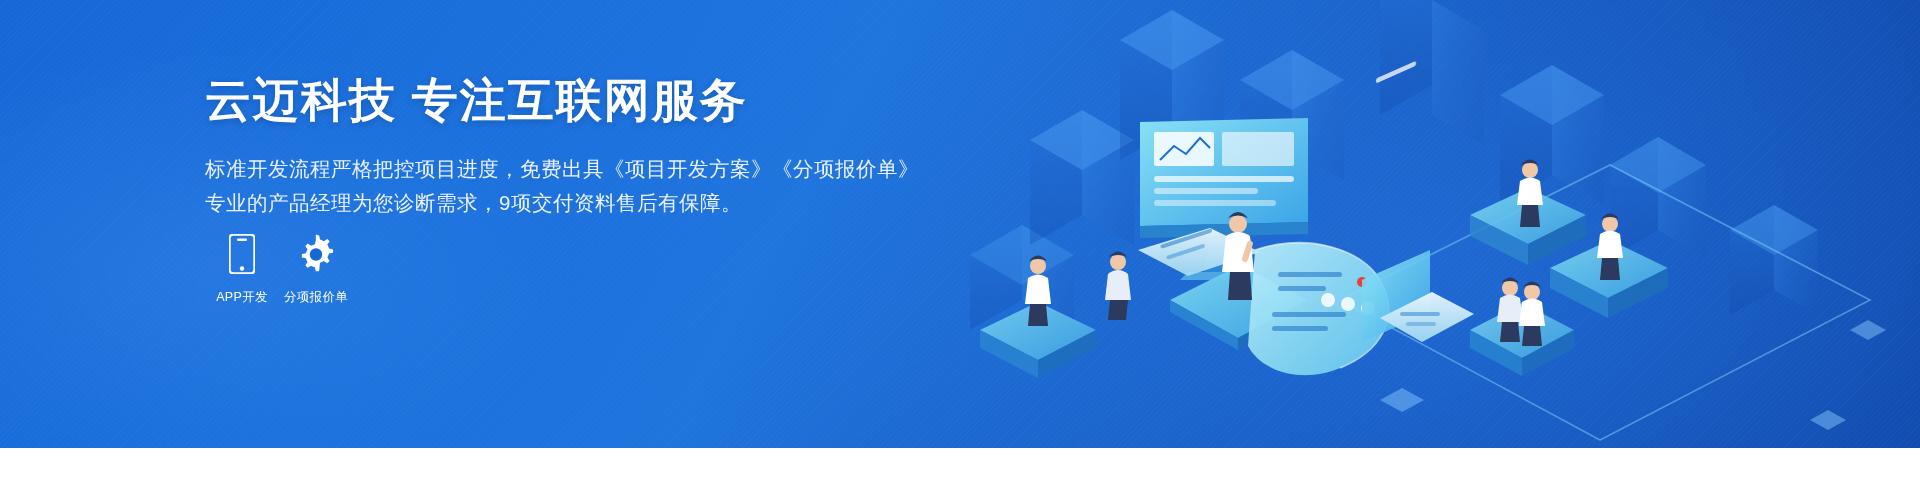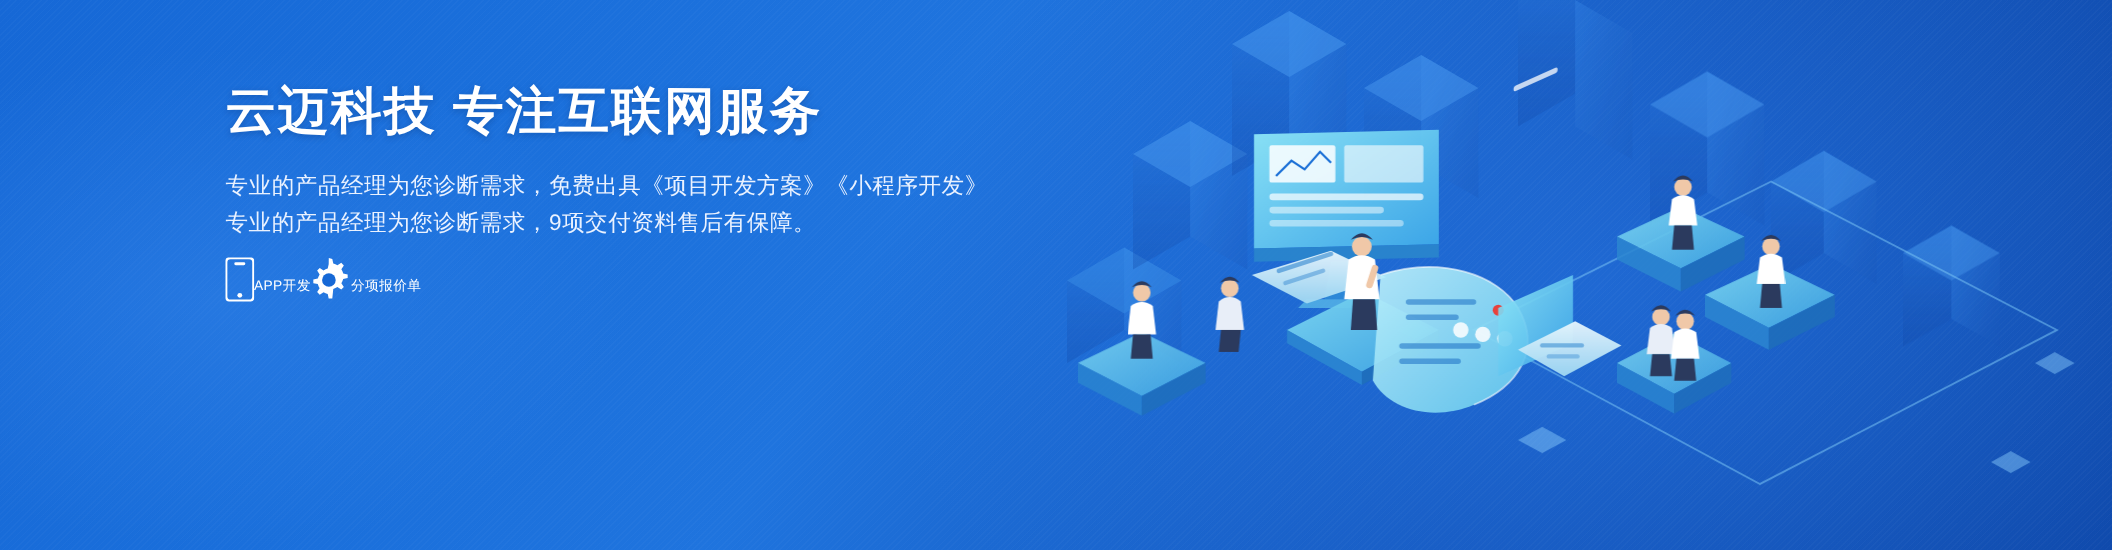--- a/index.html
+++ b/index.html
@@ -3,21 +3,21 @@
 <meta charset="utf-8">
 <style>
   * { box-sizing: border-box; margin: 0; padding: 0; }
   html, body {
     width: 1920px; height: 500px;
     font-family: "Liberation Sans", sans-serif;
     overflow: hidden;
   }
   .banner {
     position: relative;
-    width: 1920px; height: 500px;
+    width: 1920px; height: 448px;
     background:
       radial-gradient(ellipse 1100px 700px at 1450px 260px, rgba(40,120,230,0.55) 0%, rgba(25,90,200,0.0) 62%),
       linear-gradient(118deg, #1668d6 0%, #1a6fdb 22%, #1f74de 42%, #1557bd 72%, #0e47a8 100%);
     overflow: hidden;
   }
   
   .banner::before {
     content: "";
     position: absolute; inset: 0;
     background-image: repeating-linear-gradient(
@@ -65,20 +65,21 @@
   .services {
     position: absolute;
     left: 205px; top: 232px;
     display: flex;
     align-items: flex-start;
     z-index: 6;
   }
   .service {
     width: 74px;
     display: flex;
+    flex-direction: column;
     align-items: center;
     margin-right: 0px;
   }
   .service .ico {
     height: 44px;
     display: flex; align-items: center; justify-content: center;
     margin-bottom: 13px;
   }
   .service .ico svg { display: block; fill: #ffffff; }
   .service .lbl {
@@ -304,21 +305,21 @@
         <path d="M119,261 q9,-11 18,0 q-9,-4 -18,0 z" fill="#2b3a5e"></path>
         <path d="M118,278 q10,-7 20,0 l3,26 -26,0 z" fill="#ffffff"></path>
         <path d="M120,304 l16,0 l2,22 -20,0 z" fill="#2b3a5e"></path>
       </g>
     </svg>
   </div>
 
   <div class="content">
     <div class="headline">云迈科技 专注互联网服务</div>
     <div class="subtitle">
-      <div>专业的产品经理为您诊断需求，免费出具《项目开发方案》《小程序开发》</div>
+      <div>标准开发流程严格把控项目进度，免费出具《项目开发方案》《分项报价单》</div>
       <div>专业的产品经理为您诊断需求，9项交付资料售后有保障。</div>
     </div>
   </div>
 
   <div class="services">
 
     <div class="service">
       <div class="ico">
         <svg width="26" height="40" viewBox="0 0 26 40">
           <rect x="0.5" y="0.5" width="25" height="39" rx="4" fill="none" stroke="#ffffff" stroke-width="2.4"></rect>

